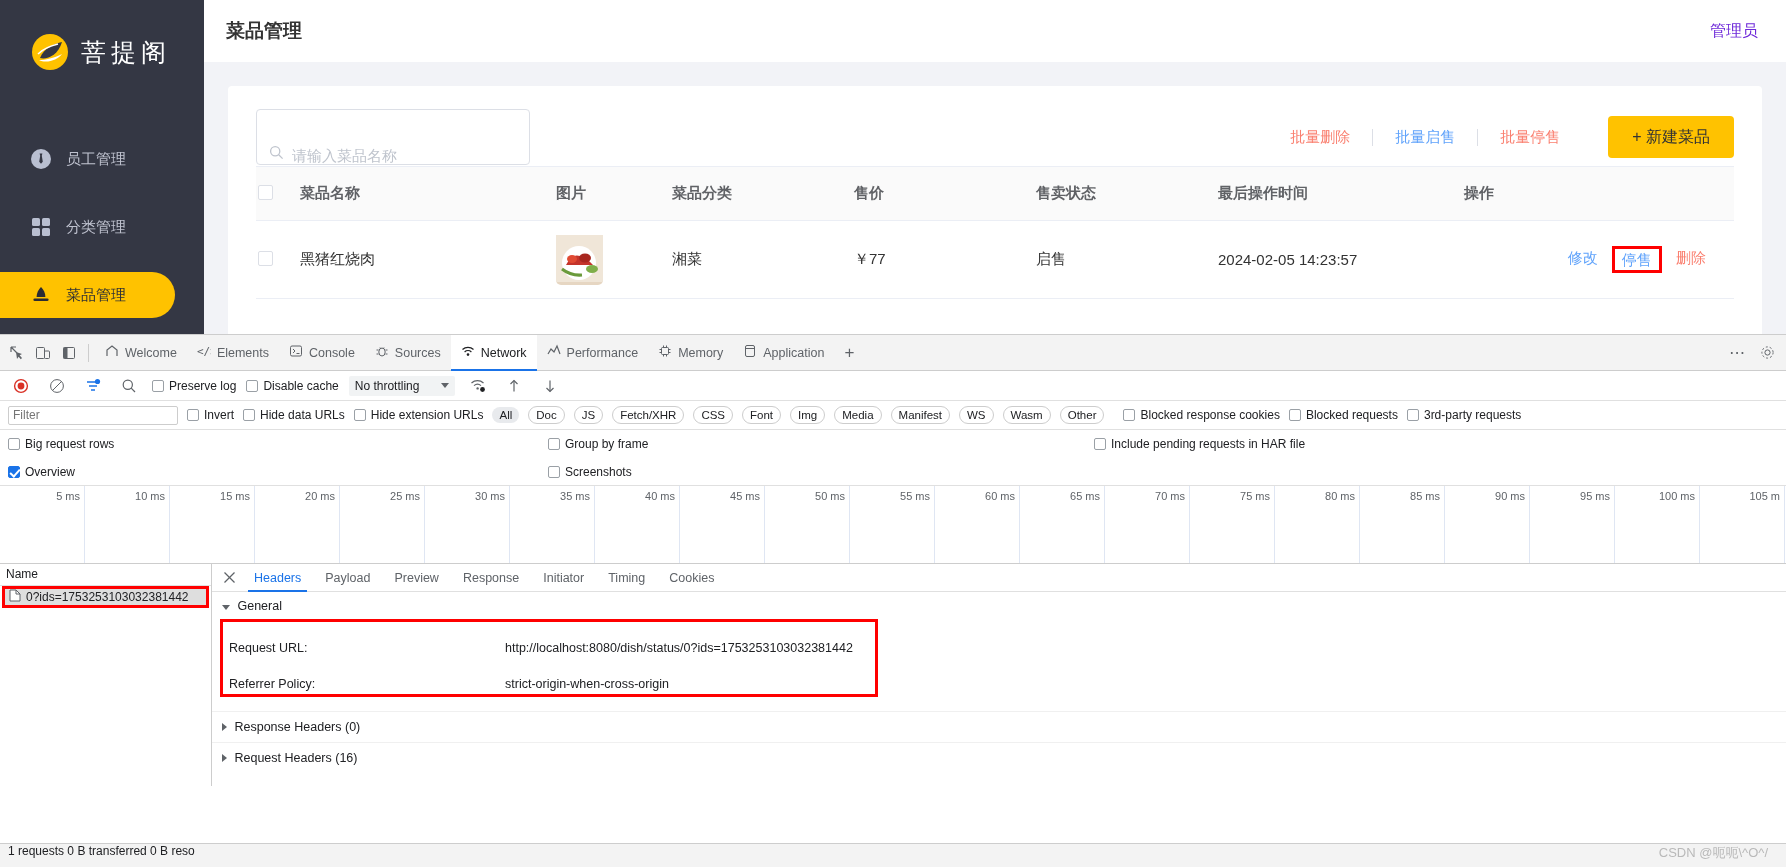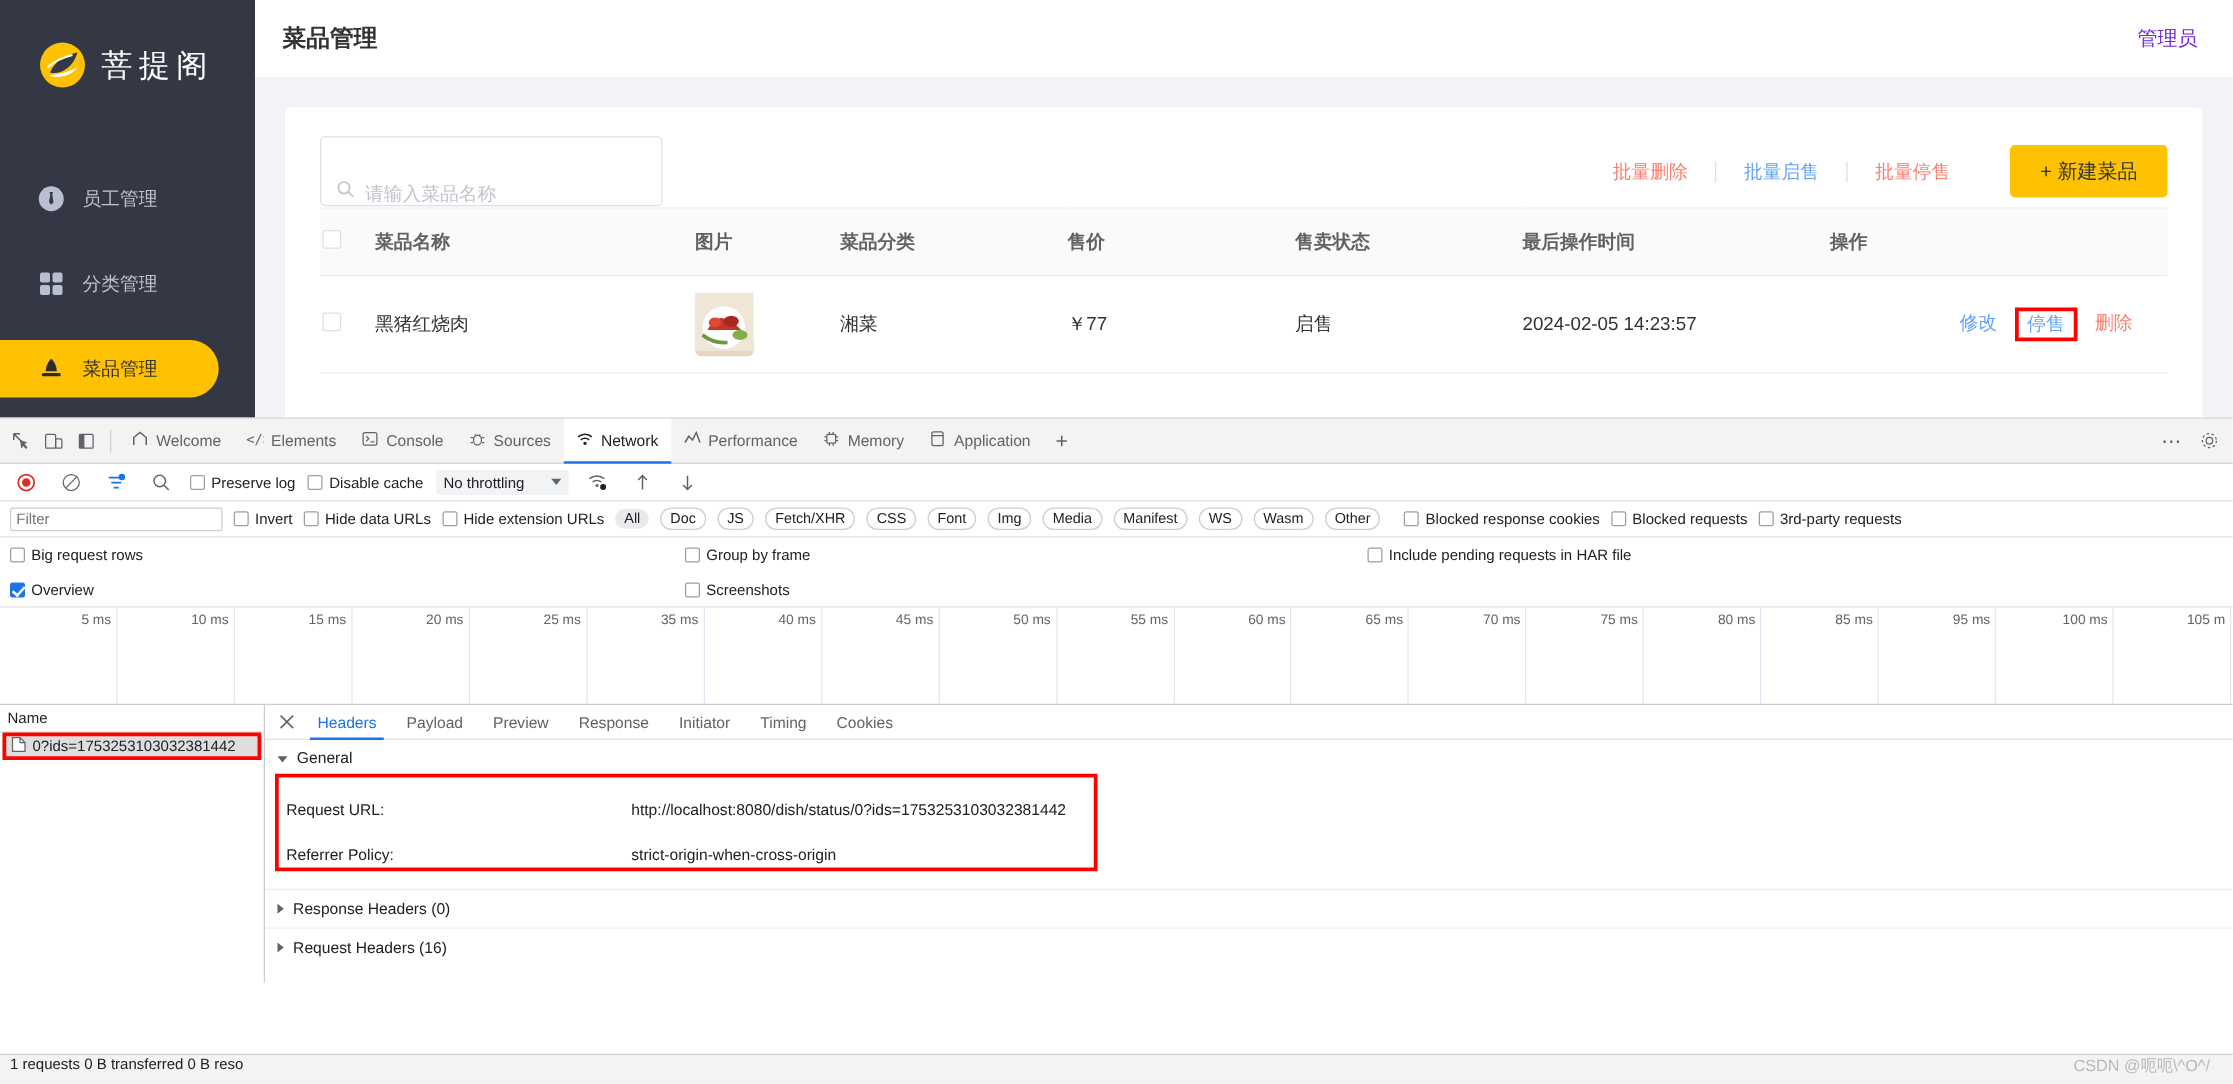--- a/index.html
+++ b/index.html
@@ -551,20 +551,23 @@
         <div class="ov-cell">
           <span class="ov-label">15 ms</span>
         </div>
         <div class="ov-cell">
           <span class="ov-label">20 ms</span>
         </div>
         <div class="ov-cell">
           <span class="ov-label">25 ms</span>
         </div>
         <div class="ov-cell">
+          <span class="ov-label">30 ms</span>
+        </div>
+        <div class="ov-cell">
           <span class="ov-label">35 ms</span>
         </div>
         <div class="ov-cell">
           <span class="ov-label">40 ms</span>
         </div>
         <div class="ov-cell">
           <span class="ov-label">45 ms</span>
         </div>
         <div class="ov-cell">
           <span class="ov-label">50 ms</span>
@@ -582,20 +585,23 @@
           <span class="ov-label">70 ms</span>
         </div>
         <div class="ov-cell">
           <span class="ov-label">75 ms</span>
         </div>
         <div class="ov-cell">
           <span class="ov-label">80 ms</span>
         </div>
         <div class="ov-cell">
           <span class="ov-label">85 ms</span>
+        </div>
+        <div class="ov-cell">
+          <span class="ov-label">90 ms</span>
         </div>
         <div class="ov-cell">
           <span class="ov-label">95 ms</span>
         </div>
         <div class="ov-cell">
           <span class="ov-label">100 ms</span>
         </div>
         <div class="ov-cell">
           <span class="ov-label">105 m</span>
         </div>

